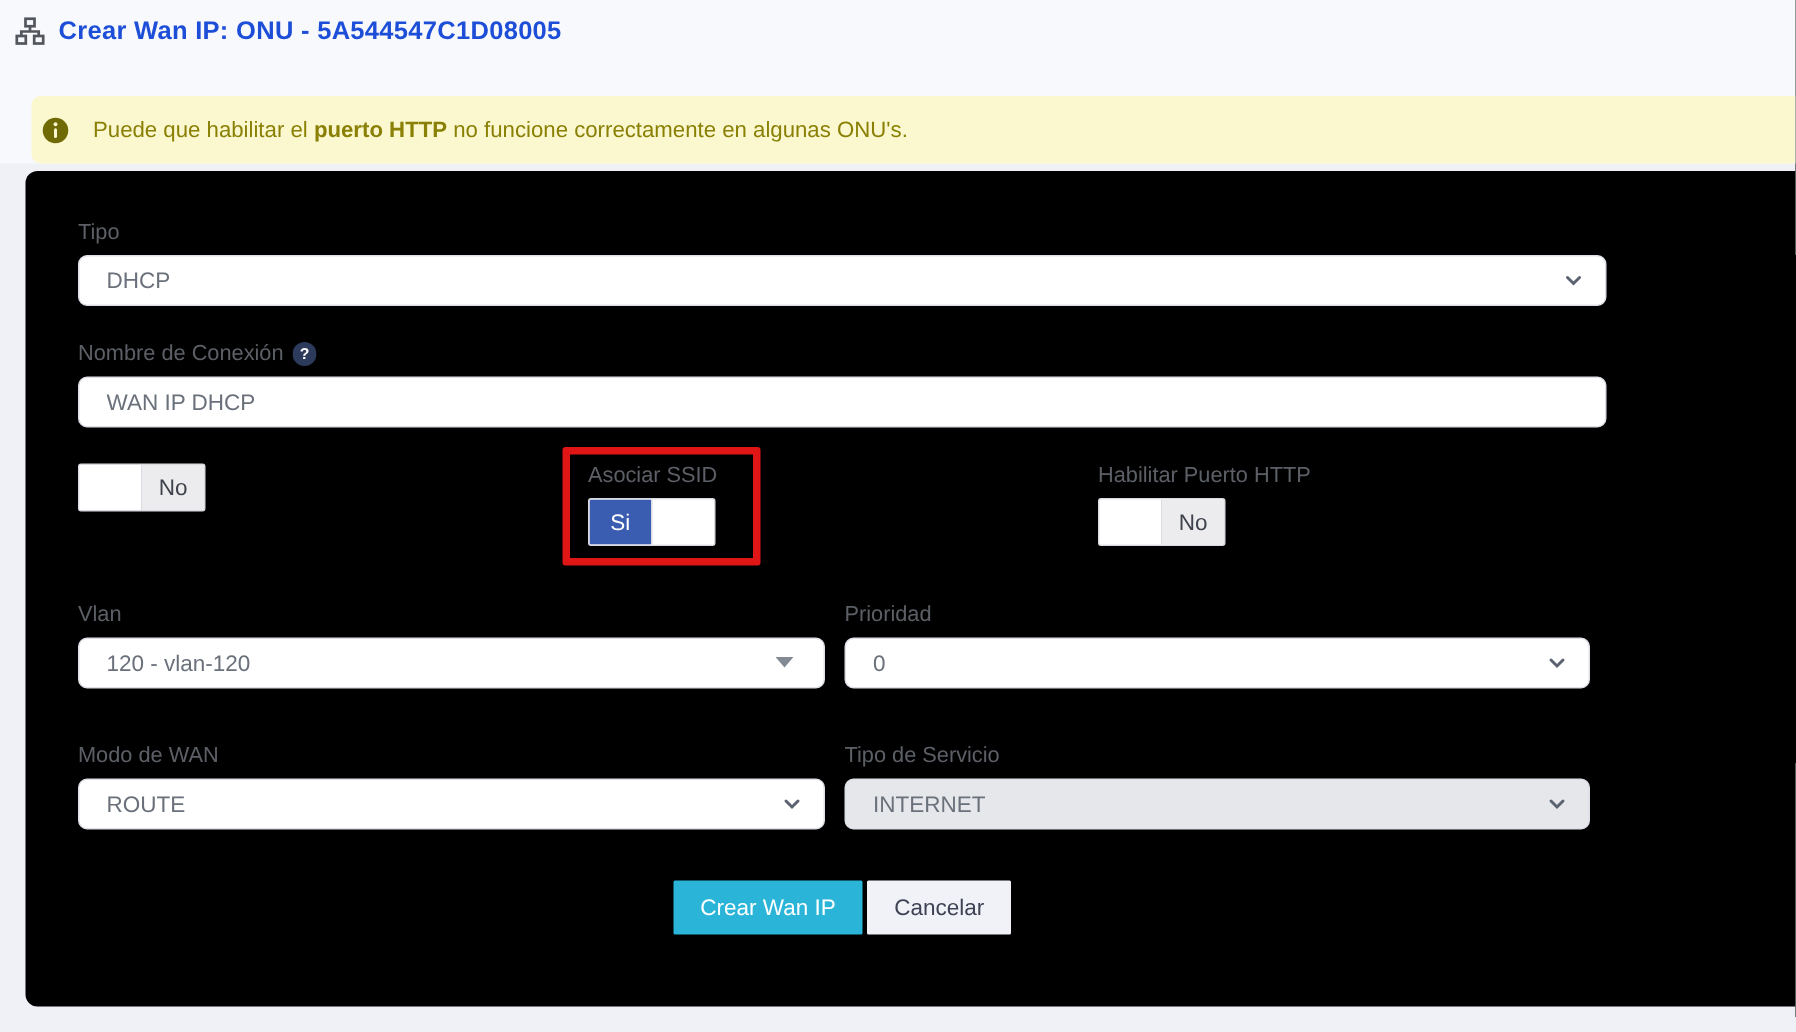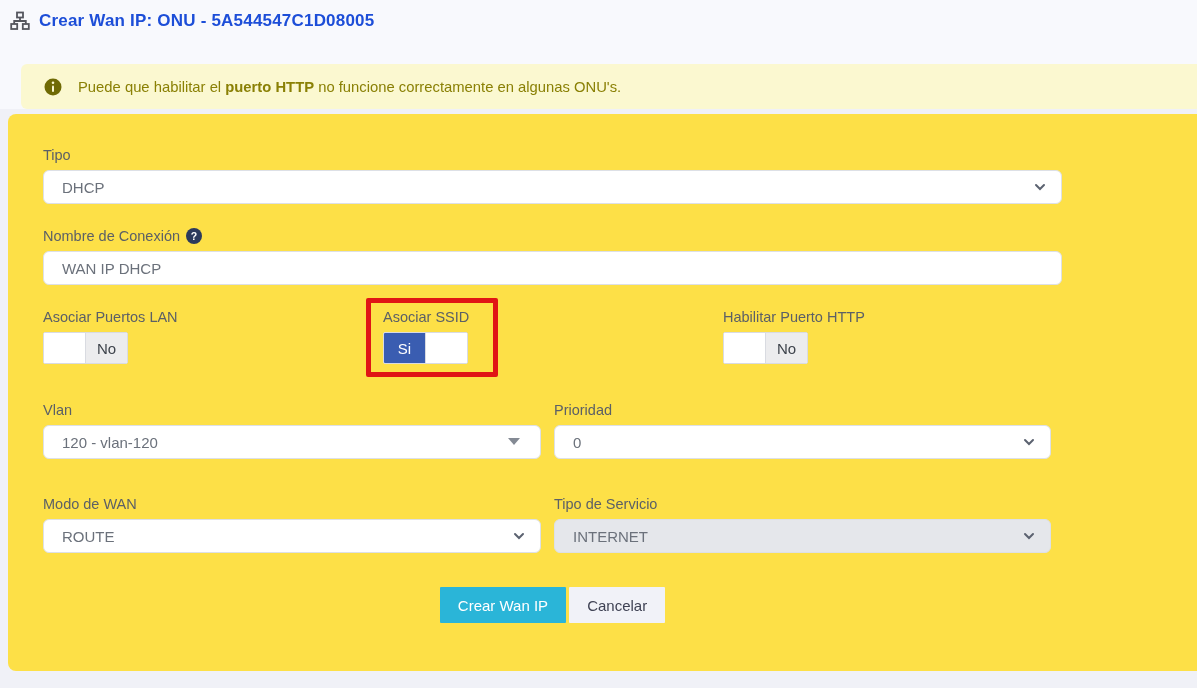--- a/index.html
+++ b/index.html
@@ -17,32 +17,32 @@
   .page-title { font-size:17px; font-weight:700; color:#1d4ed8; letter-spacing:.2px; }
   .sitemap-icon { display:inline-flex; width:20px; height:20px; }
 
   
   .alert {
     margin:30px 0 0 21px;
     height:45px;
     background:#fbf8d0;
     border-radius:6px 0 0 6px;
     display:flex; align-items:center;
-    padding-left:23px;
+    padding-left:7px;
     gap:16px;
   }
   .alert-text { font-size:14.8px; color:#8a8005; }
   .alert-text b { font-weight:700; }
   .info-icon { display:inline-flex; width:18px; height:18px; flex:0 0 auto; }
 
   
   .content { padding-top:5px; }
   .card {
-    margin-left:8px;
-    background:#fde047;
+    margin-left:17px;
+    background:#000000;
     border-radius:8px 0 0 8px;
     padding:33px 0 12px 35px;
     min-height:557px;
   }
   .form { width:1019px; }
 
   .field { margin-bottom:24px; }
   .field-label {
     display:flex; align-items:center; gap:6px;
     font-size:14.5px; color:#5c6066; margin-bottom:7px;
@@ -152,21 +152,20 @@
               <circle cx="8" cy="8" r="8" fill="#2c3a5c"></circle>
               <text x="8" y="11.6" text-anchor="middle" font-size="10.5" font-family="Liberation Sans, sans-serif" font-weight="bold" fill="#ffffff">?</text>
             </svg>
           </span>
         </div>
         <input class="text-input" type="text" value="WAN IP DHCP" style="">
       </div>
 
       <div class="toggle-row">
         <div class="toggle-col">
-          <div class="field-label">Asociar Puertos LAN</div>
           <div class="toggle off">
             <span class="half knob"></span>
             <span class="half state">No</span>
           </div>
         </div>
 
         <div class="toggle-col">
           <div class="red-box"></div>
           <div class="field-label">Asociar SSID</div>
           <div class="toggle on">

